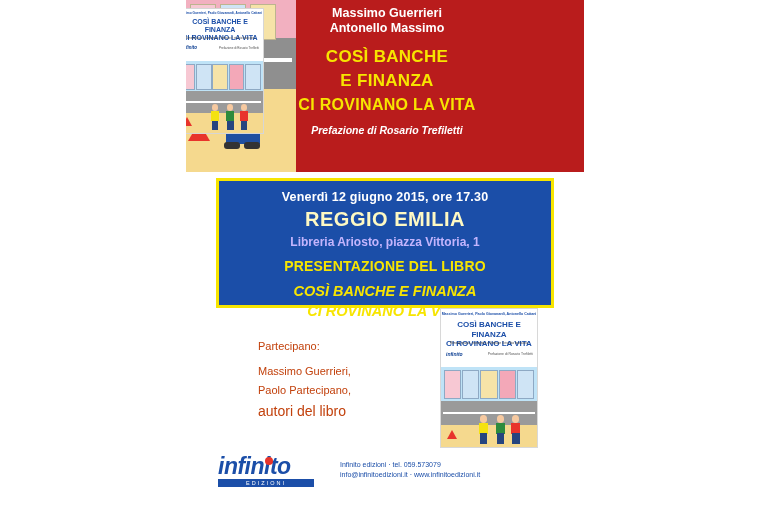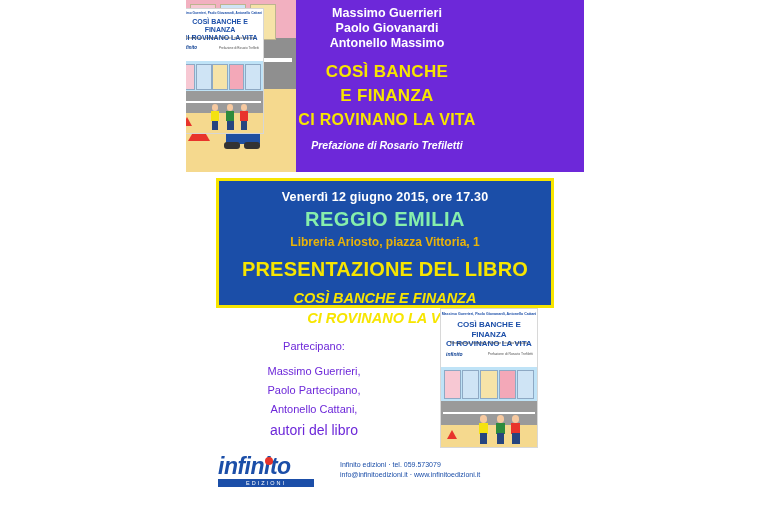--- a/index.html
+++ b/index.html
@@ -20,21 +20,21 @@
     background: #ffffff;
   }
 
   
   .top-banner {
     position: absolute;
     left: 186px;
     top: 0px;
     width: 398px;
     height: 172px;
-    background: #6d28d9;
+    background: #b91c1c;
     display: flex;
     overflow: hidden;
   }
   .banner-illus {
     position: absolute;
     left: 0;
     top: 0;
     width: 110px;
     height: 172px;
     background: #f0a6b8;
@@ -227,57 +227,56 @@
     text-align: center;
     padding-top: 9px;
   }
   .ev-date {
     color: #ffffff;
     font-size: 12.5px;
     font-weight: bold;
     letter-spacing: 0.2px;
   }
   .ev-city {
-    color: #86efac;
+    color: #fef9c3;
     font-size: 20px;
     font-weight: bold;
     margin-top: 4px;
     letter-spacing: 0.5px;
   }
   .ev-venue {
-    color: #eab308;
+    color: #c4b5fd;
     font-size: 12px;
     font-weight: bold;
     margin-top: 4px;
   }
   .ev-pres {
     color: #f7e500;
-    font-size: 20px;
+    font-size: 14px;
     font-weight: bold;
     margin-top: 9px;
     letter-spacing: 0.2px;
   }
   .ev-booktitle {
     color: #f7e500;
     font-size: 14.5px;
     font-weight: bold;
     font-style: italic;
     margin-top: 7px;
     line-height: 20px;
   }
   .ev-booktitle span { display:block; }
 
   
   .partecipano {
     position: absolute;
-    left: 244px;
+    left: 258px;
     top: 340px;
     width: 140px;
-    text-align: center;
-    color: #6d28d9;
+    color: #c2410c;
   }
   .part-label {
     font-size: 11px;
     margin-bottom: 10px;
   }
   .part-name {
     font-size: 11px;
     line-height: 19px;
   }
   .part-role {
@@ -369,21 +368,20 @@
         <div class="p-legs"></div>
         <div class="p-shoe1"></div>
         <div class="p-shoe2"></div>
       </div>
       <div class="illus-sign"></div>
     </div>
 
     <div class="banner-text">
       <div class="authors">
         <div>Massimo Guerrieri</div>
-        <div>Paolo Giovanardi</div>
         <div>Antonello Massimo</div>
       </div>
       <div class="title-main">
         <span class="l1">COSÌ BANCHE</span>
         <span class="l2">E FINANZA</span>
         <span class="l3">CI ROVINANO LA VITA</span>
       </div>
       <div class="prefazione">Prefazione di Rosario Trefiletti</div>
     </div>
 
@@ -431,21 +429,20 @@
     <div class="ev-booktitle">
       <span>COSÌ BANCHE E FINANZA</span>
       <span>CI ROVINANO LA VITA</span>
     </div>
   </div>
 
   <div class="partecipano">
     <div class="part-label">Partecipano:</div>
     <div class="part-name">Massimo Guerrieri,</div>
     <div class="part-name">Paolo Partecipano,</div>
-    <div class="part-name">Antonello Cattani,</div>
     <div class="part-role">autori del libro</div>
   </div>
 
   <div class="lower-cover cover">
     <div class="c-auth">Massimo Guerrieri, Paolo Giovanardi, Antonello Cattani</div>
     <div class="c-title">
       <span>COSÌ BANCHE E FINANZA</span><br>
       <span>CI ROVINANO LA VITA</span>
     </div>
     <div class="c-sub">Rimedi pratici, prevenire e limitare il rischio bancario</div>

